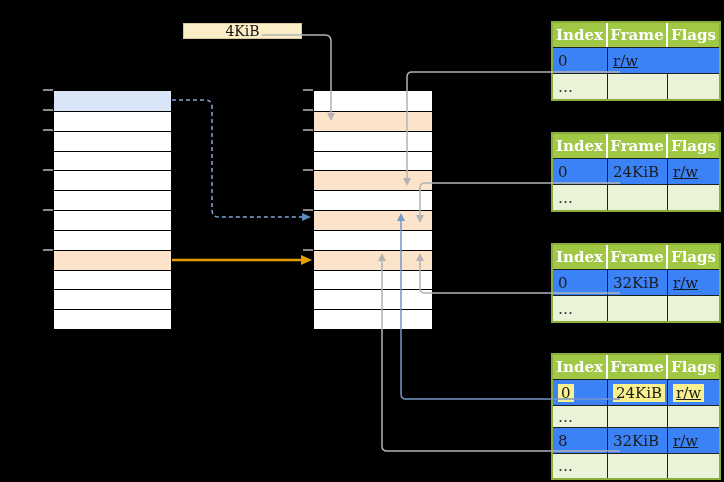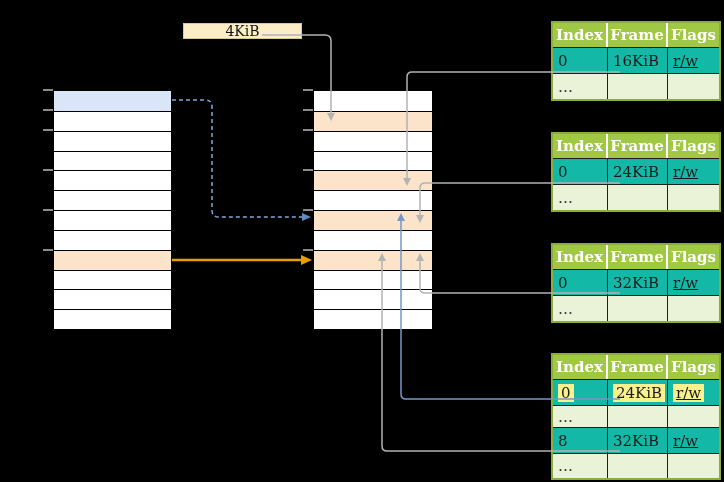--- a/index.html
+++ b/index.html
@@ -20,21 +20,21 @@
   #physical-memory{left:313px;width:120px;}
   .mrow{box-sizing:border-box;}
   .mrow + .mrow{border-top:1px solid #000;}
   .mrow.blue{background:#D9E6F7;}
   .mrow.orange{background:#FBE4CA;}
 
   .tick{position:absolute;width:10px;height:2px;background:#8A8A8A;}
 
   
   .ptable{position:absolute;left:551px;width:170px;box-sizing:border-box;
-    border:2px solid #8BAD3A;background:#14b8a6;font-size:15px;color:#1a1a1a;}
+    border:2px solid #8BAD3A;background:#3b82f6;font-size:15px;color:#1a1a1a;}
   .prow{display:grid;grid-template-columns:55px 60px 51px;box-sizing:border-box;}
   .pcell{box-sizing:border-box;display:flex;align-items:center;padding-left:5px;
     overflow:hidden;white-space:nowrap;}
   .prow.head{background:#A0C845;color:#fff;font-weight:bold;border-bottom:1px solid #1f1f1f;}
   .prow.head .pcell{justify-content:center;padding-left:0;border-right:2px solid #fff;}
   .prow.head .pcell:last-child{border-right:none;}
   .prow.body .pcell{border-right:1px solid #1f1f1f;}
   .prow.body .pcell:last-child{border-right:none;text-decoration:underline;}
   .prow.body{border-bottom:1px solid #1f1f1f;}
   .prow.body:last-child{border-bottom:none;}
@@ -107,21 +107,20 @@
     </div>
 
   <div class="ptable" style="top:21px">
       <div class="prow head" style="height: 25px;">
         <div class="pcell">Index</div>
         <div class="pcell">Frame</div>
         <div class="pcell">Flags</div>
       </div>
       <div class="prow body" style="height: 26px;">
         <div class="pcell">0</div>
-        <div class="pcell">16KiB</div>
         <div class="pcell">r/w</div>
       </div>
       <div class="prow body dots" style="height: 25px;">
         <div class="pcell">…</div>
         <div class="pcell"></div>
         <div class="pcell"></div>
       </div>
     </div>
   <div class="ptable" style="top:132px">
       <div class="prow head" style="height: 25px;">

